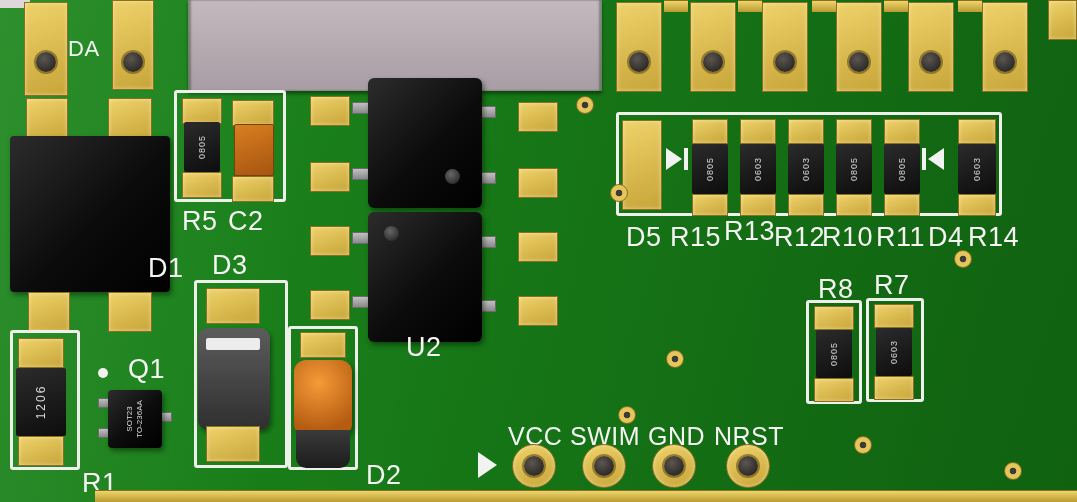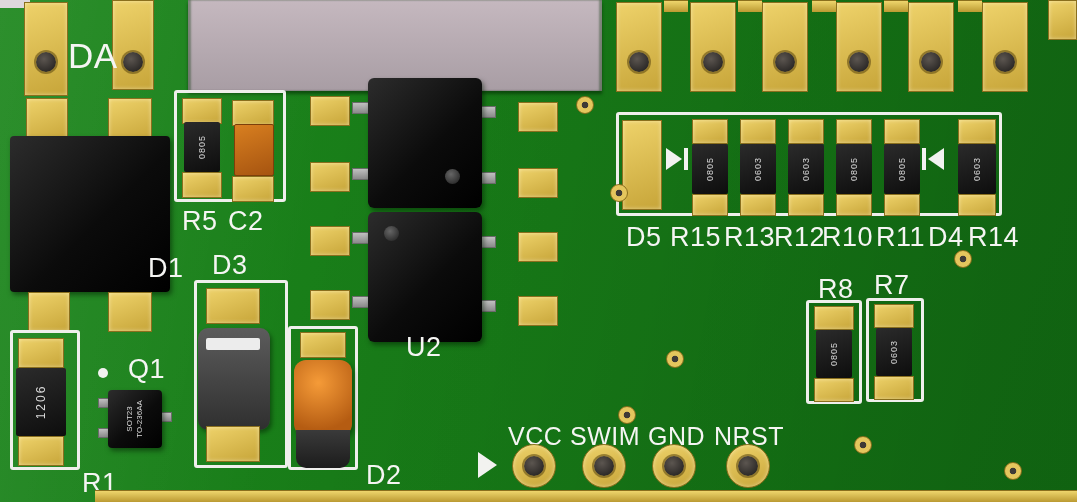--- a/index.html
+++ b/index.html
@@ -56,21 +56,21 @@
 <div class="stage">
   <div class="board"></div>
   <div class="shade"></div>
   <div class="notch"></div>
   <div class="sliver"></div>
 
   <div class="pad" style="left:24px;top:2px;width:44px;height:94px"></div>
   <div class="hole" style="left:36px;top:52px;width:20px;height:20px"></div>
   <div class="pad" style="left:112px;top:0;width:42px;height:90px"></div>
   <div class="hole" style="left:123px;top:52px;width:20px;height:20px"></div>
-  <div class="sklabel" style="left:68px;top:36px;font-size:35px">DA</div>
+  <div class="sklabel" style="left:68px;top:36px;font-size:22px">DA</div>
 
   <div class="pad" style="left:26px;top:98px;width:42px;height:44px"></div>
   <div class="pad" style="left:108px;top:98px;width:44px;height:44px"></div>
   <div class="pkg" style="left:10px;top:136px;width:160px;height:156px;border-radius:4px"></div>
   <div class="pad" style="left:28px;top:292px;width:42px;height:40px"></div>
   <div class="pad" style="left:108px;top:292px;width:44px;height:40px"></div>
   <div class="sklabel" style="left:148px;top:253px">D1</div>
 
   <div class="skbox" style="left:174px;top:90px;width:112px;height:112px"></div>
   <div class="pad" style="left:182px;top:98px;width:40px;height:26px"></div>
@@ -201,21 +201,21 @@
   <div class="tri-left" style="left:928px;top:148px"></div>
 
   <div class="pad" style="left:958px;top:119px;width:38px;height:25px"></div>
   <div class="chip" style="left:958px;top:144px;width:38px;height:50px">
     <span class="marking">0603</span>
   </div>
   <div class="pad" style="left:958px;top:194px;width:38px;height:22px"></div>
 
   <div class="sklabel" style="left:626px;top:222px">D5</div>
   <div class="sklabel" style="left:670px;top:222px">R15</div>
-  <div class="sklabel" style="left:724px;top:222px">R13</div>
+  <div class="sklabel" style="left:724px;top:216px">R13</div>
   <div class="sklabel" style="left:774px;top:222px">R12</div>
   <div class="sklabel" style="left:822px;top:222px">R10</div>
   <div class="sklabel" style="left:876px;top:222px">R11</div>
   <div class="sklabel" style="left:928px;top:222px">D4</div>
   <div class="sklabel" style="left:968px;top:222px">R14</div>
 
   <div class="sklabel" style="left:818px;top:274px">R8</div>
   <div class="sklabel" style="left:874px;top:270px">R7</div>
   <div class="skbox" style="left:806px;top:300px;width:56px;height:104px"></div>
   <div class="pad" style="left:814px;top:306px;width:40px;height:24px"></div>

